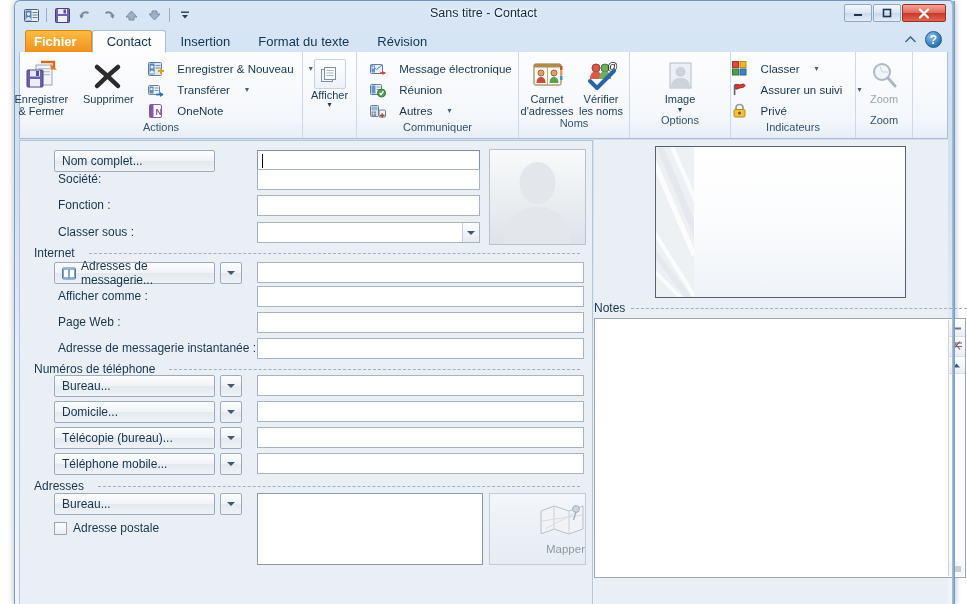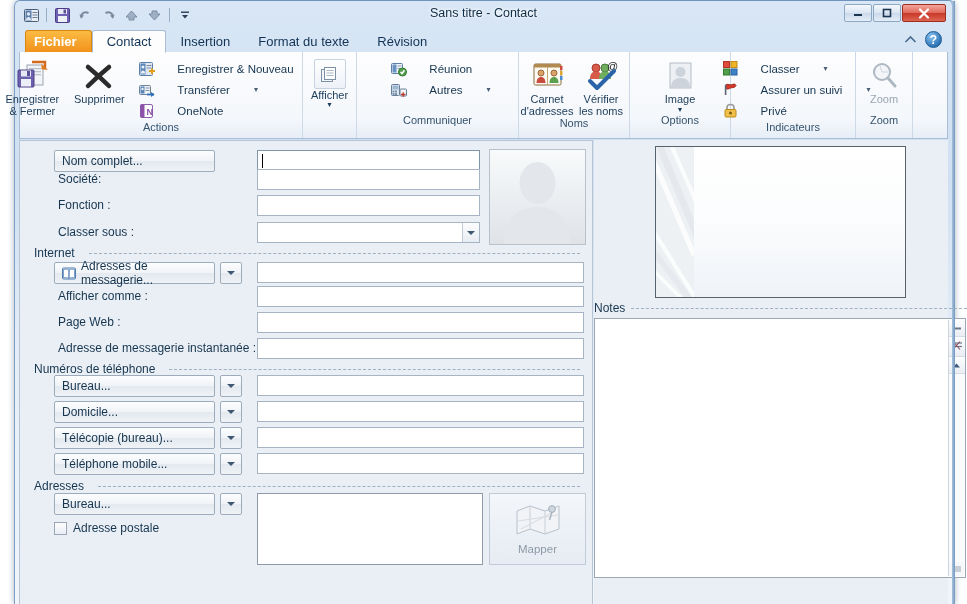--- a/index.html
+++ b/index.html
@@ -154,21 +154,21 @@
   .bigbtn {
     width: 64px; display: flex; flex-direction: column; align-items: center;
     padding-top: 3px; font-size: 11px; color: #1b3b58; text-align: center;
     line-height: 12px; cursor: default;
   }
   .bigbtn .ic { height: 34px; display:flex; align-items:center; justify-content:center; }
   .bigbtn.disabled { color: #9aa6b2; }
 
   .smallcol { display: flex; flex-direction: column; justify-content: flex-start; padding-top: 2px; }
   .smallbtn {
-    display: flex; align-items: center; gap: 22px;
+    display: flex; align-items: center; gap: 13px;
     font-size: 11.5px; color: #16354f; height: 21px;
     padding: 0 4px; white-space: nowrap; cursor: default;
   }
   .smallbtn .ic { width: 17px; height: 17px; display:flex; align-items:center; justify-content:center;}
   .caret { font-size: 8px; color: #4a5f76; margin-left: 2px; }
 
   
   #form {
     position: absolute; left: 4px; top: 139px; width: 574px; bottom: 0;
     background: #eaeff5;
@@ -245,21 +245,21 @@
     width: 16px; height: 17px; display: flex; align-items: center; justify-content: center;
     background: linear-gradient(to bottom,#fdfdfe,#e9eef4);
     border-bottom: 1px solid #d4dce5;
   }
   .sb-track { flex:1; background:#fafbfd; width:16px; }
 
   #mapper {
     position: absolute; left: 473px; top: 493px; width: 97px; height: 72px;
     background: linear-gradient(to bottom,#f3f6fa,#e6ecf3);
     border: 1px solid #c2ccd8;
-    display: flex; flex-direction: column; align-items: center; justify-content: center;
+    display: flex; flex-direction: column; align-items: flex-end; justify-content: center;
     gap: 2px; cursor: default;
   }
   #mapper .mlbl { font-size: 11.5px; color: #8d99a6; }
 
   .chk-row { position: absolute; display: flex; align-items: center; gap: 6px; font-size: 12px; color: #16354f; }
   .chkbox { width: 13px; height: 13px; border: 1px solid #9aa7b6; background: linear-gradient(to bottom,#fdfdfe,#e9eef4); }
 
   #addr-box {
     position: absolute; left: 241px; top: 493px; width: 226px; height: 72px;
     background: #fff; border: 1px solid #8e9aa8;
@@ -473,20 +473,33 @@
       </div>
       <div class="rgroup-label"></div>
     </div>
 
     <div class="rgroup" style="width:162px;">
       <div class="rgroup-body">
         <div class="smallcol" style="margin-left:6px;">
           <div class="smallbtn">
             <span class="ic">
               <svg width="16" height="16" viewBox="0 0 16 16">
+                <rect x="0.5" y="3.5" width="12" height="9" rx="1" fill="#eaf1f8" stroke="#5d7fa5"></rect>
+                <path d="M0.8 4 L6.5 8.5 L12.2 4" stroke="#5d7fa5" fill="none"></path>
+                <rect x="1.5" y="4.5" width="3.5" height="7" fill="#6a93c4"></rect>
+                <circle cx="3.2" cy="6.6" r="1.1" fill="#eaf1f8"></circle>
+                <path d="M10 12 L15.3 12" stroke="#d3472f" stroke-width="1.6"></path>
+                <path d="M15.6 12 L12.5 10 L12.5 14 Z" fill="#d3472f"></path>
+              </svg>
+            </span>
+            <span>Message électronique</span>
+          </div>
+          <div class="smallbtn">
+            <span class="ic">
+              <svg width="16" height="16" viewBox="0 0 16 16">
                 <rect x="0.5" y="2.5" width="11" height="10" rx="1" fill="#eef3f9" stroke="#5d7fa5"></rect>
                 <rect x="1.5" y="3.5" width="4" height="8" fill="#6a93c4"></rect>
                 <rect x="6.5" y="4.5" width="4" height="1" fill="#8b9cb0"></rect>
                 <rect x="6.5" y="7" width="4" height="1" fill="#8b9cb0"></rect>
                 <circle cx="11.5" cy="11" r="4" fill="#55a050" stroke="#2f7a2c"></circle>
                 <path d="M9.6 11 L11 12.5 L13.5 9.3" stroke="#fff" stroke-width="1.5" fill="none"></path>
               </svg>
             </span>
             <span>Réunion</span>
           </div>

